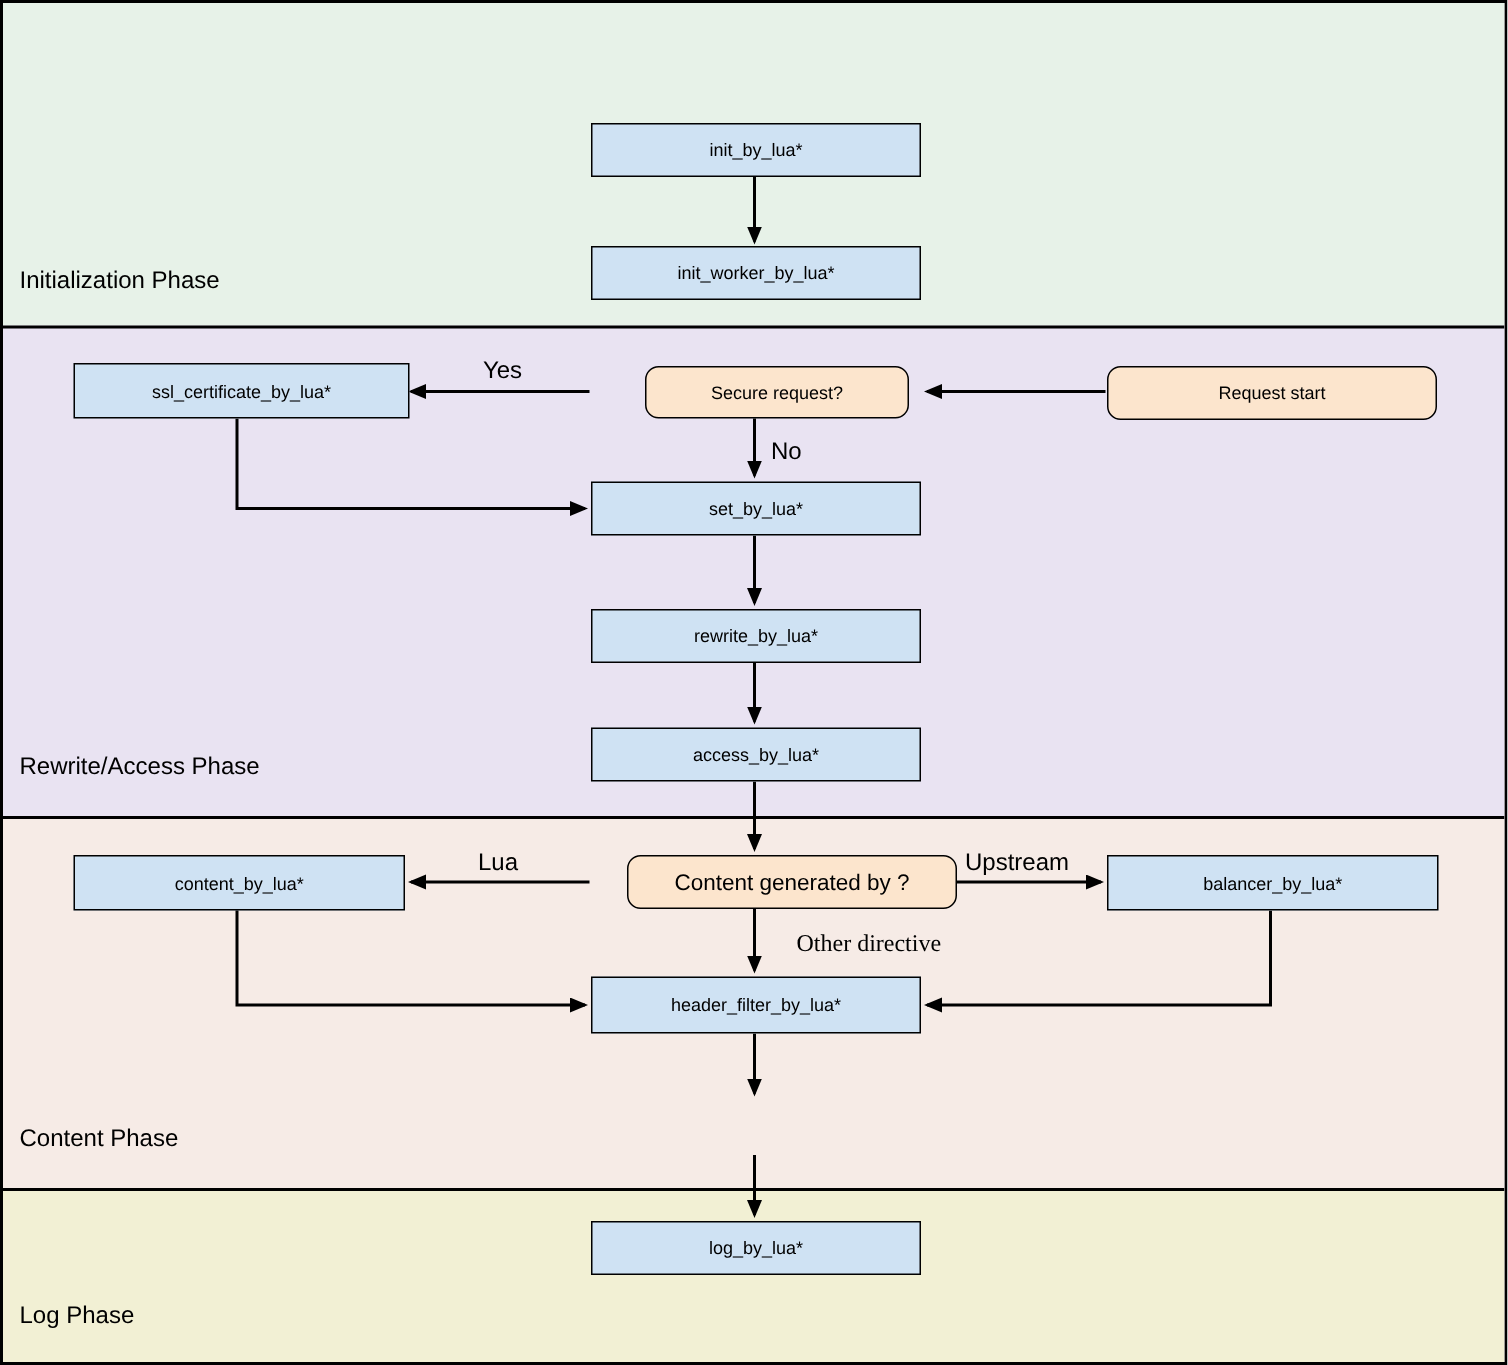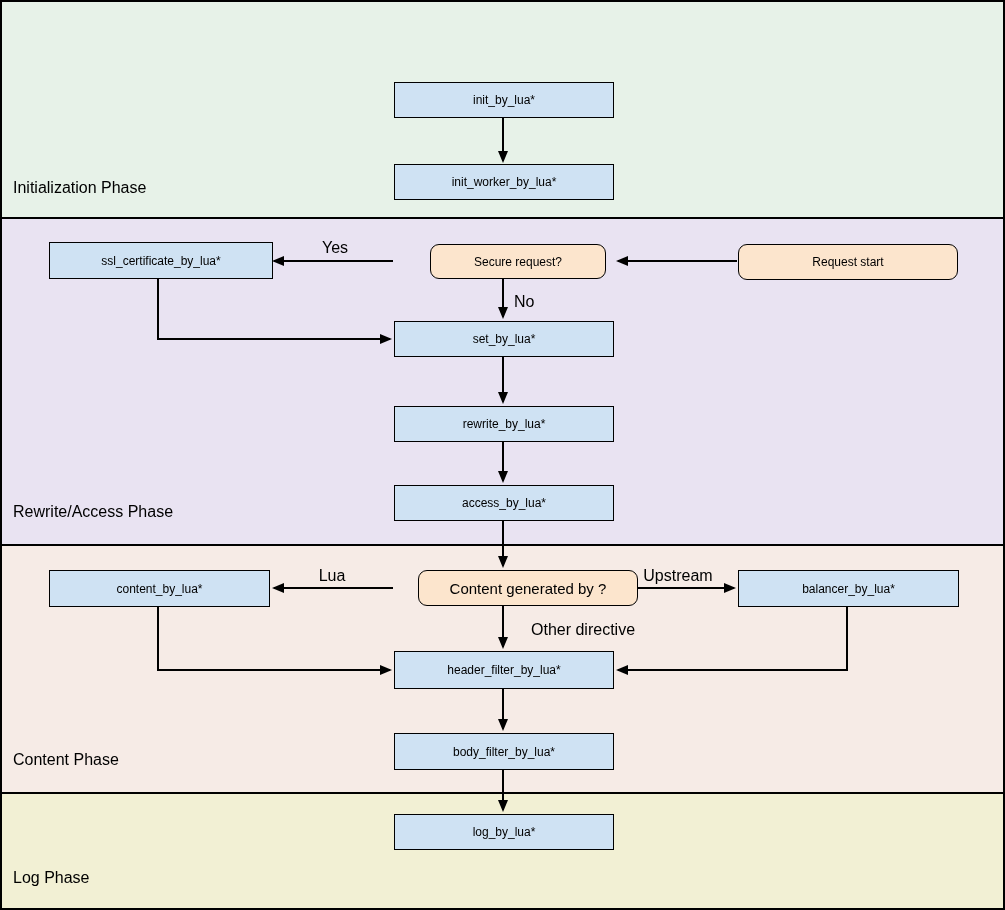--- a/index.html
+++ b/index.html
@@ -66,22 +66,21 @@
   <div class="node blue" style="left:47px;top:240px;width:224px;height:37px;">ssl_certificate_by_lua*</div>
   <div class="node peach" style="left:392px;top:242px;width:176px;height:35px;margin-left:36px;">Secure request?</div>
   <div class="node peach" style="left:736px;top:242px;width:220px;height:36px;">Request start</div>
   <div class="node blue" style="left:392px;top:319px;width:220px;height:36px;">set_by_lua*</div>
   <div class="node blue" style="left:392px;top:404px;width:220px;height:36px;">rewrite_by_lua*</div>
   <div class="node blue" style="left:392px;top:483px;width:220px;height:36px;">access_by_lua*</div>
   <div class="node blue" style="left:47px;top:568px;width:221px;height:37px;">content_by_lua*</div>
   <div class="node peach small" style="left:392px;top:568px;width:220px;height:36px;">Content generated by ?</div>
   <div class="node blue" style="left:736px;top:568px;width:221px;height:37px;">balancer_by_lua*</div>
   <div class="node blue" style="left:392px;top:649px;width:220px;height:38px;">header_filter_by_lua*</div>
-  <div class="node blue" style="left:392px;top:731px;width:220px;height:37px;">body_filter_by_lua*</div>
   <div class="node blue" style="left:392px;top:812px;width:220px;height:36px;">log_by_lua*</div>
 
   <div class="edge-label" style="left:308px;top:237px;width:50px;">Yes</div>
   <div class="edge-label" style="left:512px;top:291px;width:40px;text-align:left;">No</div>
   <div class="edge-label" style="left:305px;top:565px;width:50px;">Lua</div>
   <div class="edge-label" style="left:630px;top:565px;width:92px;">Upstream</div>
-  <div class="edge-label" style="left:529px;top:619px;width:140px;text-align:left;">Other directive</div>
+  <div class="edge-label" style="left:529px;top:619px;width:140px;text-align:left;font-family:Liberation Serif, serif;">Other directive</div>
 
 </div>
 
 </body></html>

